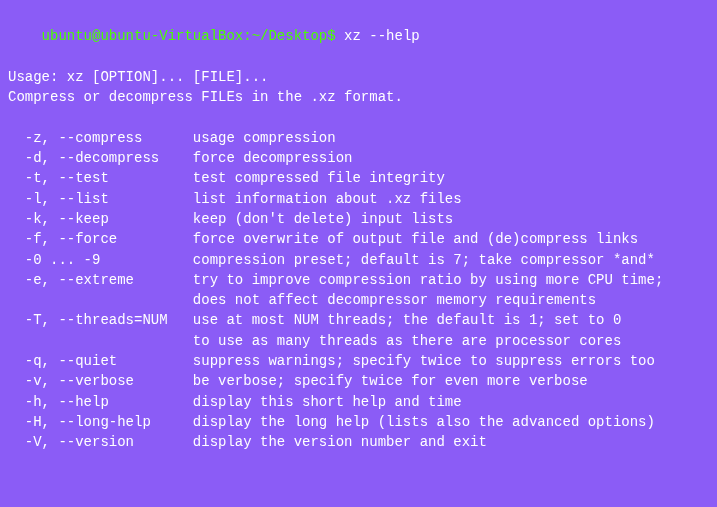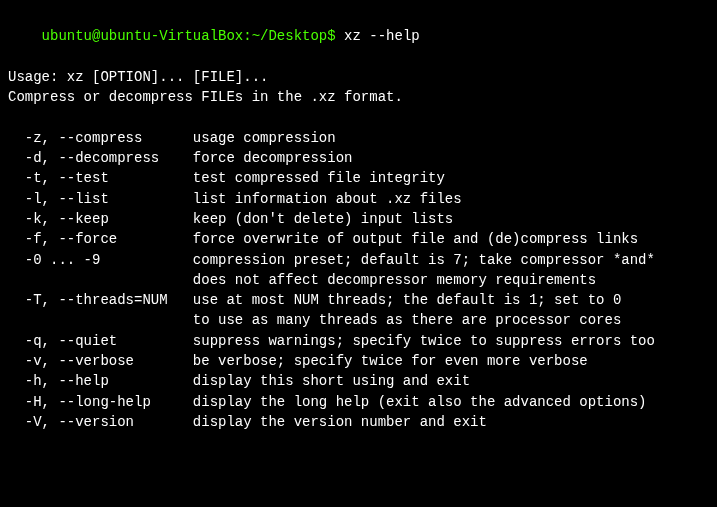--- a/index.html
+++ b/index.html
@@ -12,21 +12,21 @@
       height: 507px;
       background: #300a24;
       font-family: 'Courier New', Courier, monospace;
       font-size: 14px;
       color: #ffffff;
       overflow: hidden;
     }
     .terminal {
       width: 717px;
       height: 507px;
-      background: #000000;
+      background: #8b5cf6;
       padding: 6px 8px;
       overflow: hidden;
     }
     .line {
       white-space: pre;
       line-height: 1.45;
       color: #ffffff;
     }
     .prompt-text {
       color: #4aff00;
@@ -42,23 +42,24 @@
   <div class="line">Usage: xz [OPTION]... [FILE]...</div>
   <div class="line">Compress or decompress FILEs in the .xz format.</div>
   <div class="line">&nbsp;</div>
   <div class="line">  -z, --compress      usage compression</div>
   <div class="line">  -d, --decompress    force decompression</div>
   <div class="line">  -t, --test          test compressed file integrity</div>
   <div class="line">  -l, --list          list information about .xz files</div>
   <div class="line">  -k, --keep          keep (don't delete) input lists</div>
   <div class="line">  -f, --force         force overwrite of output file and (de)compress links</div>
   <div class="line">  -0 ... -9           compression preset; default is 7; take compressor *and*</div>
+  <div class="line">  -e, --extreme       try to improve compression ratio by using more CPU time;</div>
   <div class="line">                      does not affect decompressor memory requirements</div>
   <div class="line">  -T, --threads=NUM   use at most NUM threads; the default is 1; set to 0</div>
   <div class="line">                      to use as many threads as there are processor cores</div>
   <div class="line">  -q, --quiet         suppress warnings; specify twice to suppress errors too</div>
   <div class="line">  -v, --verbose       be verbose; specify twice for even more verbose</div>
-  <div class="line">  -h, --help          display this short using and exit</div>
-  <div class="line">  -H, --long-help     display the long help (exit also the advanced options)</div>
+  <div class="line">  -h, --help          display this short help and time</div>
+  <div class="line">  -H, --long-help     display the long help (lists also the advanced options)</div>
   <div class="line">  -V, --version       display the version number and exit</div>
   <div class="line">&nbsp;</div>
 
 </div>
 
 </body></html>

